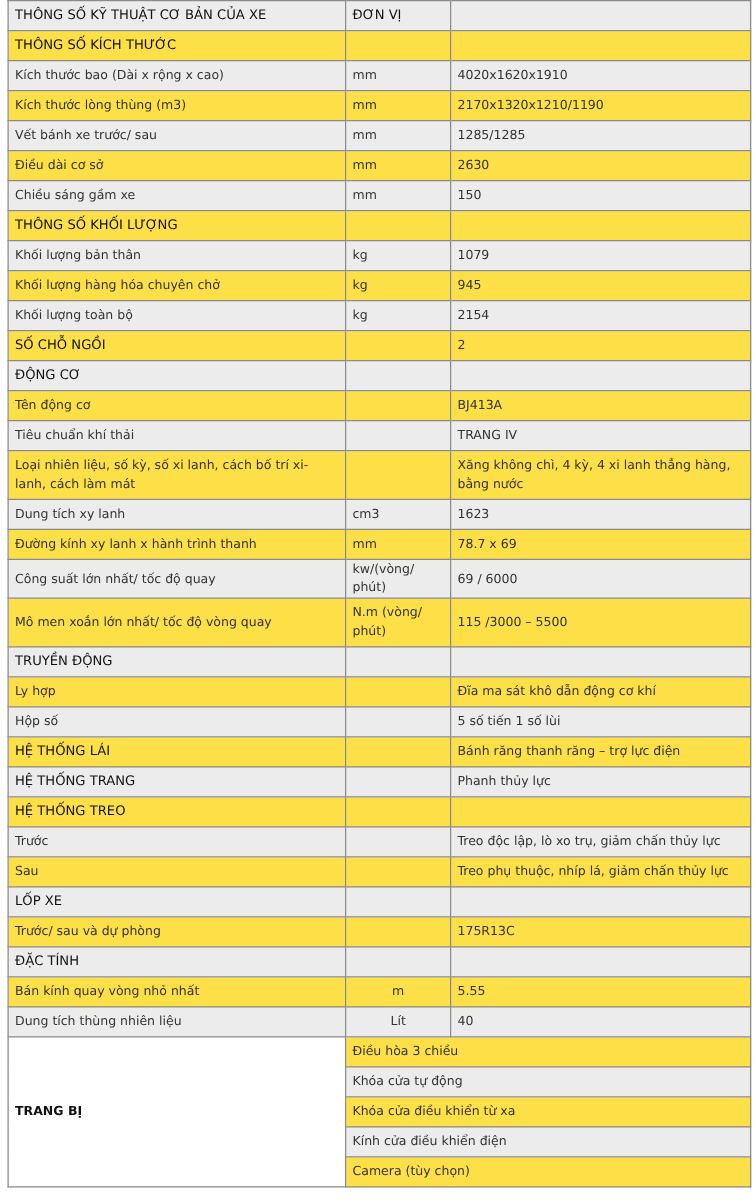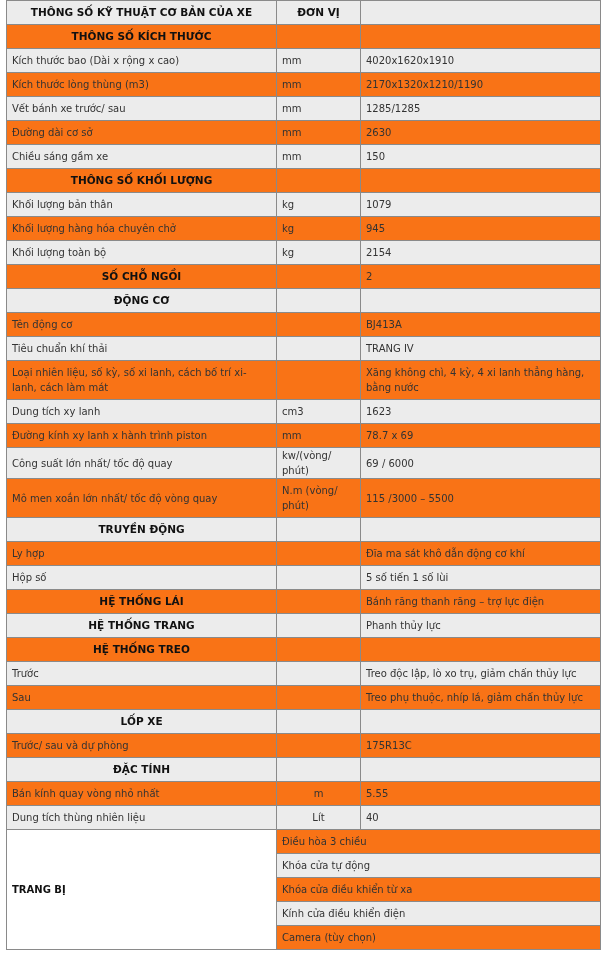--- a/index.html
+++ b/index.html
@@ -14,22 +14,22 @@
     table-layout: fixed;
   }
   td {
     border: 1px solid #8a8a8a;
     padding: 0 5px;
     height: 23px;
     vertical-align: middle;
     line-height: 15px;
   }
   tr.odd td { background: #ececec; }
-  tr.even td { background: #f97316; }
-  td.head { font-weight: bold; color: #111111; font-size: 10.5px; text-align: center; }
+  tr.even td { background: #fde047; }
+  td.head { font-weight: normal; color: #111111; font-size: 10.5px; }
   td.tall { height: 38px; }
   td.center { text-align: center; }
   col.c1 { width: 270px; }
   col.c2 { width: 84px; }
   col.c3 { width: 240px; }
   td.equip-label { background: #ffffff !important; font-weight: bold; color: #111; margin-left: 26px; }
 </style>
 </head>
 <body>
 
@@ -60,21 +60,21 @@
           <td>Kích thước lòng thùng (m3)</td>
           <td>mm</td>
           <td>2170x1320x1210/1190</td>
         </tr>
         <tr class="odd">
           <td>Vết bánh xe trước/ sau</td>
           <td>mm</td>
           <td>1285/1285</td>
         </tr>
         <tr class="even">
-          <td>Đường dài cơ sở</td>
+          <td>Điều dài cơ sở</td>
           <td>mm</td>
           <td>2630</td>
         </tr>
         <tr class="odd">
           <td>Chiều sáng gầm xe</td>
           <td>mm</td>
           <td>150</td>
         </tr>
         <tr class="even">
           <td class="head">THÔNG SỐ KHỐI LƯỢNG</td>
@@ -120,21 +120,21 @@
           <td class="tall">Loại nhiên liệu, số kỳ, số xi lanh, cách bố trí xi-lanh, cách làm mát</td>
           <td class="tall"></td>
           <td class="tall">Xăng không chì, 4 kỳ, 4 xi lanh thẳng hàng, bằng nước</td>
         </tr>
         <tr class="odd">
           <td>Dung tích xy lanh</td>
           <td>cm3</td>
           <td>1623</td>
         </tr>
         <tr class="even">
-          <td>Đường kính xy lanh x hành trình piston</td>
+          <td>Đường kính xy lanh x hành trình thanh</td>
           <td>mm</td>
           <td>78.7 x 69</td>
         </tr>
         <tr class="odd">
           <td>Công suất lớn nhất/ tốc độ quay</td>
           <td>kw/(vòng/ phút)</td>
           <td>69 / 6000</td>
         </tr>
         <tr class="even">
           <td class="tall">Mô men xoắn lớn nhất/ tốc độ vòng quay</td>

